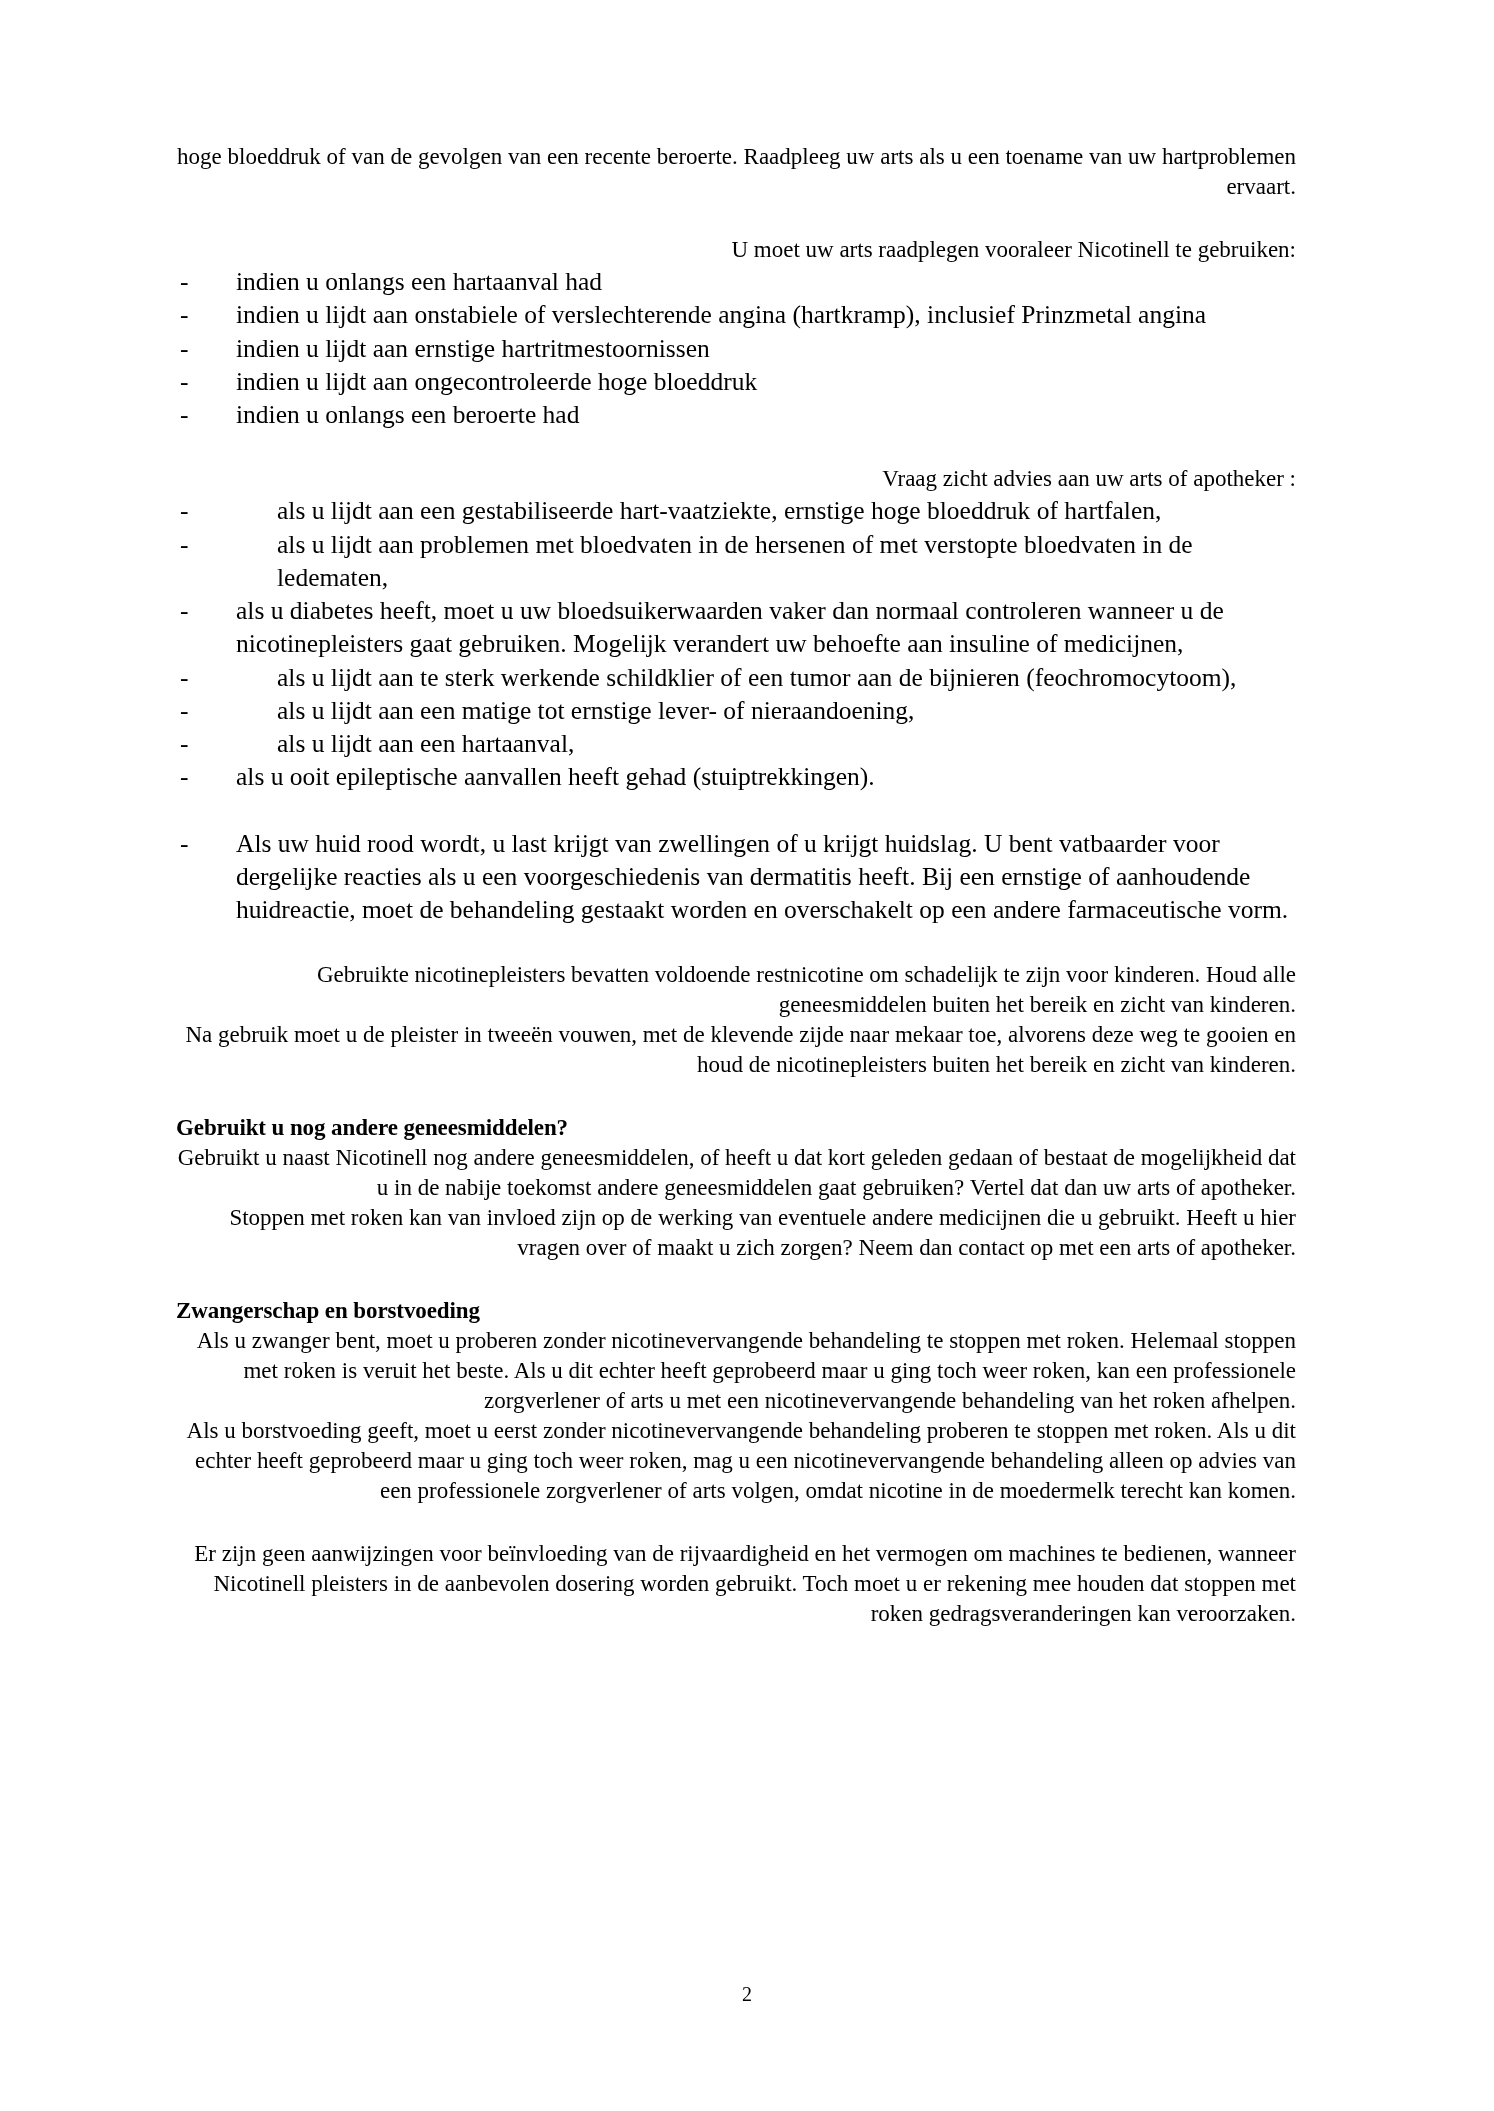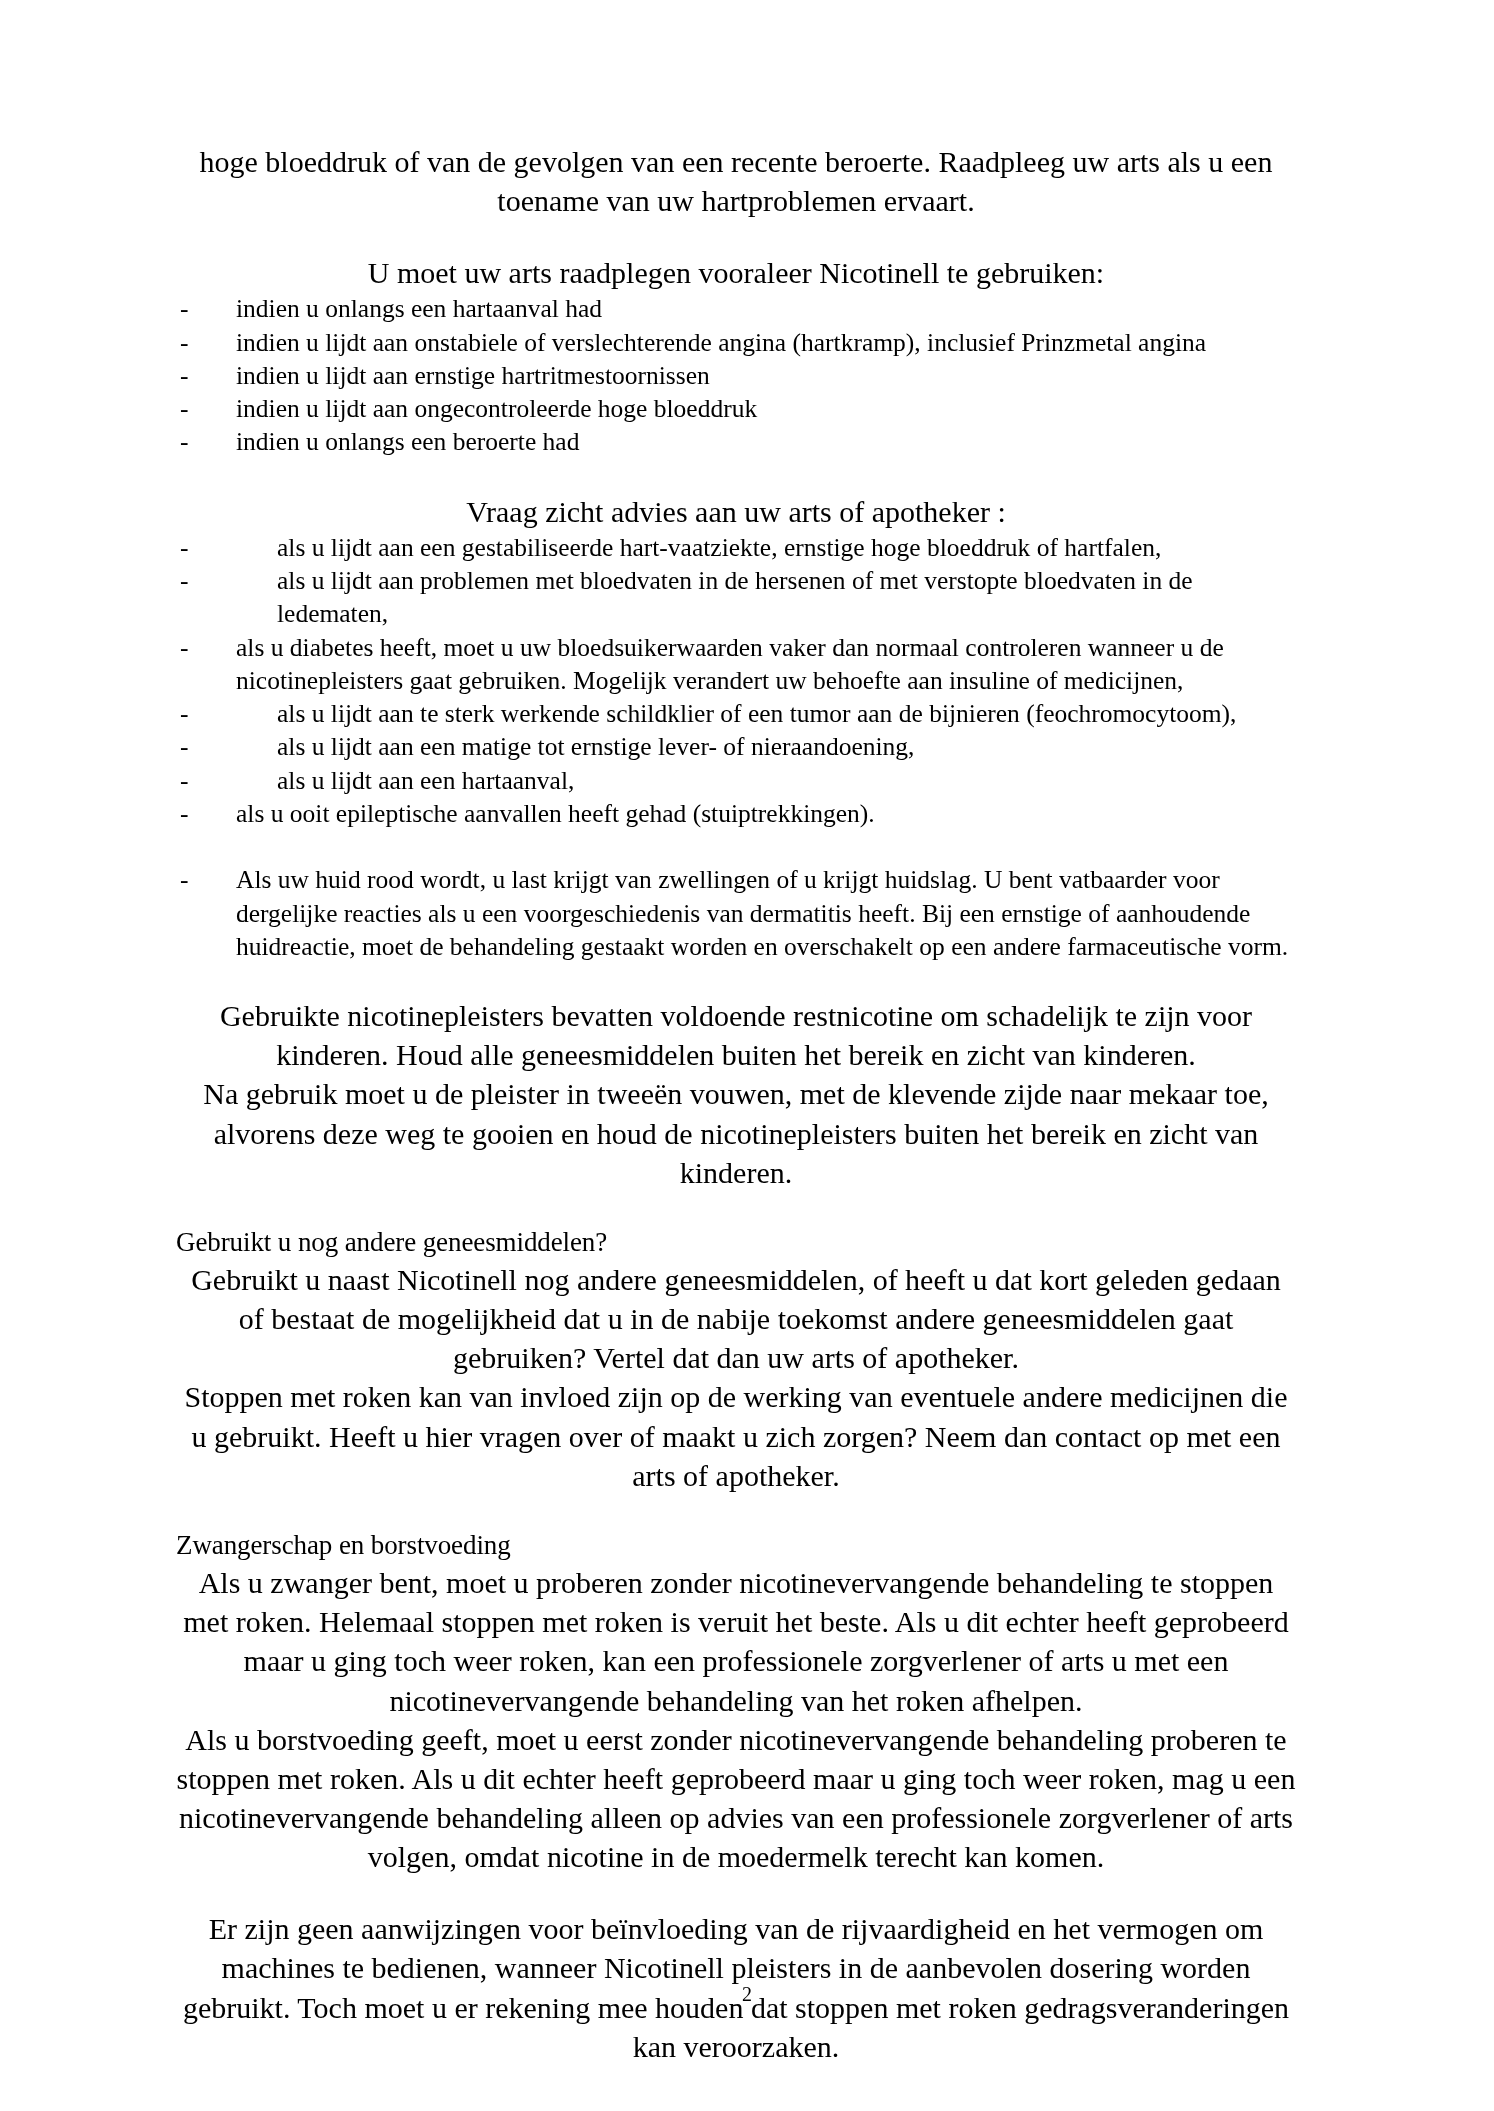--- a/index.html
+++ b/index.html
@@ -21,32 +21,32 @@
     box-sizing: border-box;
   }
   .content {
     position: absolute;
     left: 176px;
     top: 142px;
     width: 1120px;
   }
   p, .para {
     margin: 0;
-    font-size: 30px;
+    font-size: 23px;
     line-height: 1.305;
-    text-align: center;
+    text-align: right;
   }
   .spacer-line {
     height: 33px;
   }
   h3.heading {
     margin: 0;
-    font-size: 27px;
+    font-size: 23px;
     line-height: 1.305;
-    font-weight: normal;
+    font-weight: bold;
     letter-spacing: -0.1px;
   }
   ul.bullets {
     list-style: none;
     margin: 0;
     padding: 0;
   }
   ul.bullets > li {
     position: relative;
     font-size: 25.5px;

